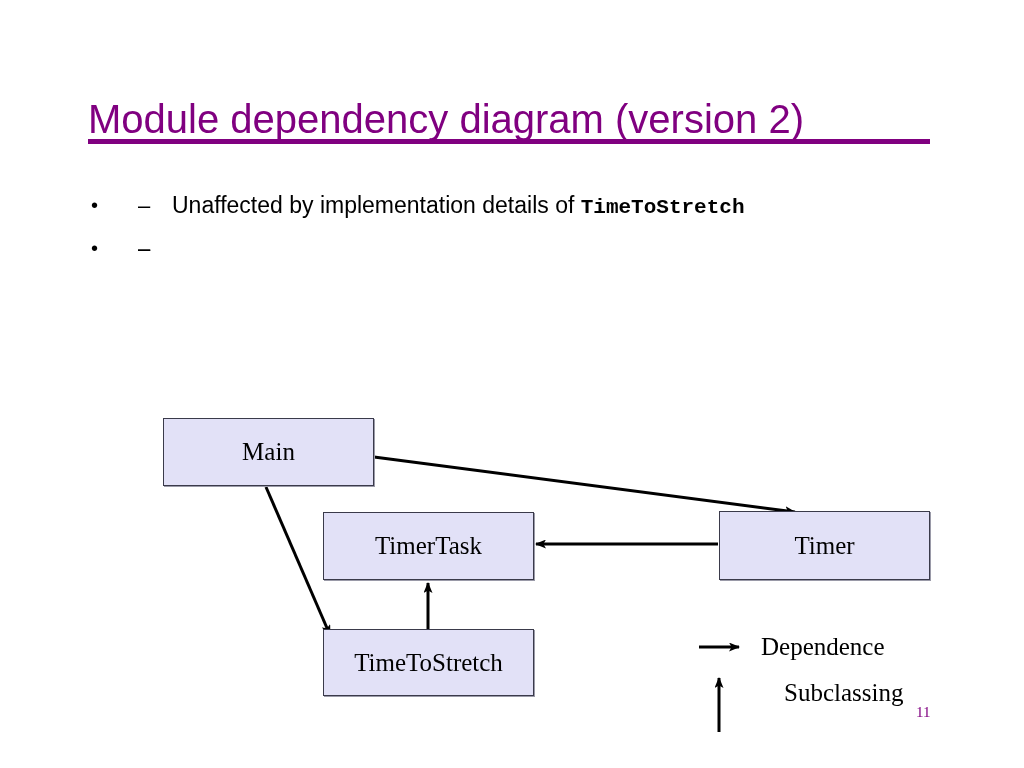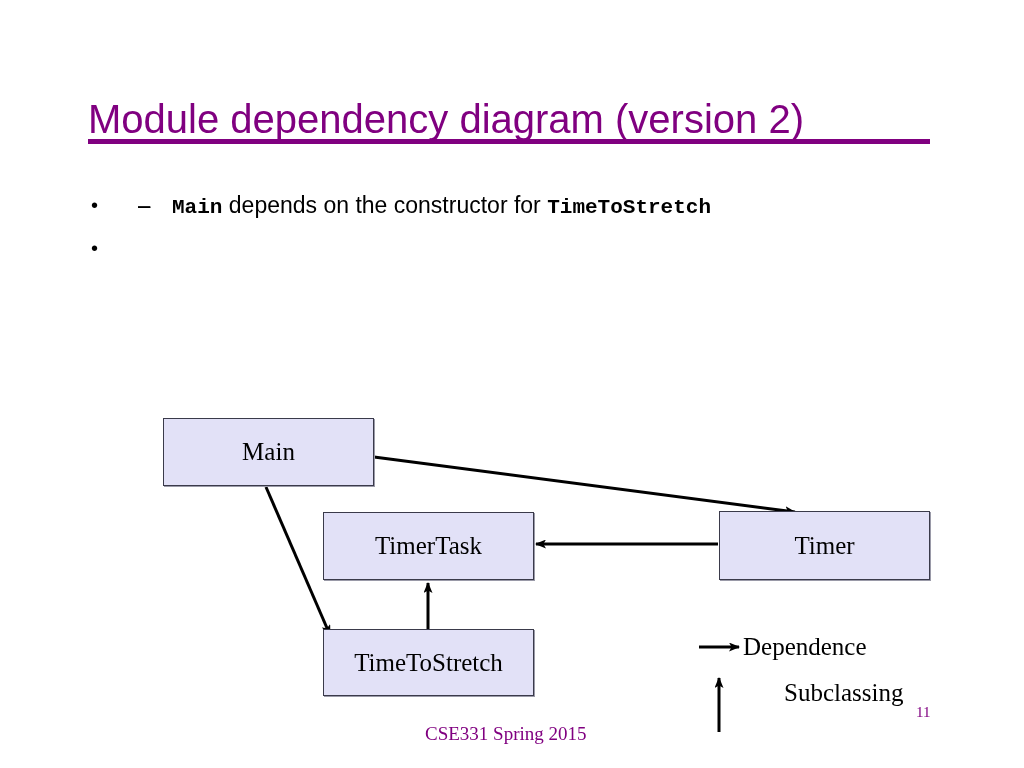--- a/index.html
+++ b/index.html
@@ -118,21 +118,21 @@
   }
 
   
   .legend-label {
     position: absolute;
     font-family: "Liberation Serif", serif;
     font-size: 25px;
     color: #000000;
     white-space: nowrap;
   }
-  #legend-dependence-label { left: 743px; top: 633px; text-align: center; }
+  #legend-dependence-label { left: 761px; top: 633px; text-align: center; }
   #legend-subclassing-label { left: 743px; top: 679px; margin-left: 41px; }
 
   
   .footer-left {
     position: absolute;
     left: 425px;
     top: 723px;
     font-family: "Liberation Serif", serif;
     font-size: 19px;
     color: #800080;
@@ -157,29 +157,29 @@
   <div class="title-rule"></div>
 
   <div class="bullets">
 
     <div class="b1">
       <span class="marker">•</span>
     </div>
 
     <div class="b2">
       <span class="marker">–</span>
+      <span><span>Unaffected by implementation details of </span><code class="code">TimeToStretch</code></span>
     </div>
 
     <div class="b2">
       <span class="marker">–</span>
     </div>
 
     <div class="b2">
       <span class="marker">–</span>
-      <span><code class="code">Main</code><span> depends on the constructor for </span><code class="code">TimeToStretch</code></span>
     </div>
 
     <div class="b1">
       <span class="marker">•</span>
     </div>
 
   </div>
 
   <div class="diagram">
 
@@ -213,16 +213,15 @@
     </div>
     <div class="node" id="node-tts">
       <span>TimeToStretch</span>
     </div>
 
     <div class="legend-label" id="legend-dependence-label">Dependence</div>
     <div class="legend-label" id="legend-subclassing-label">Subclassing</div>
 
   </div>
 
-  <div class="footer-left">CSE331 Spring 2015</div>
   <div class="footer-page">11</div>
 
 </div>
 
 </body></html>

